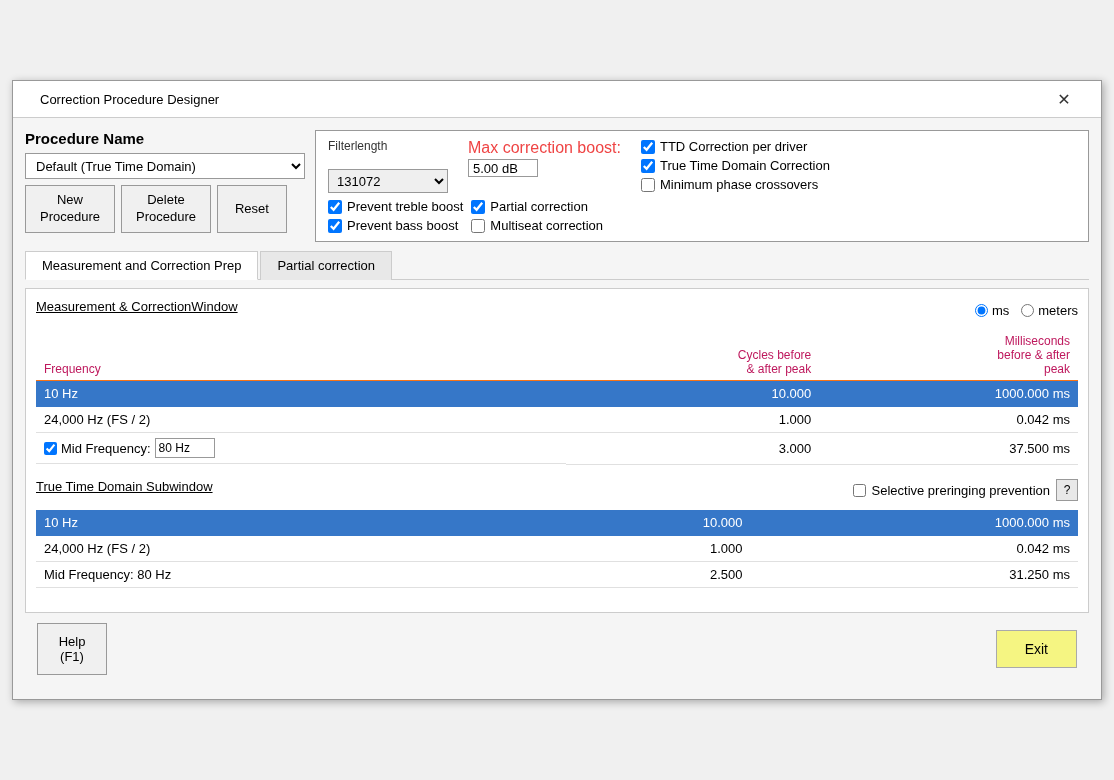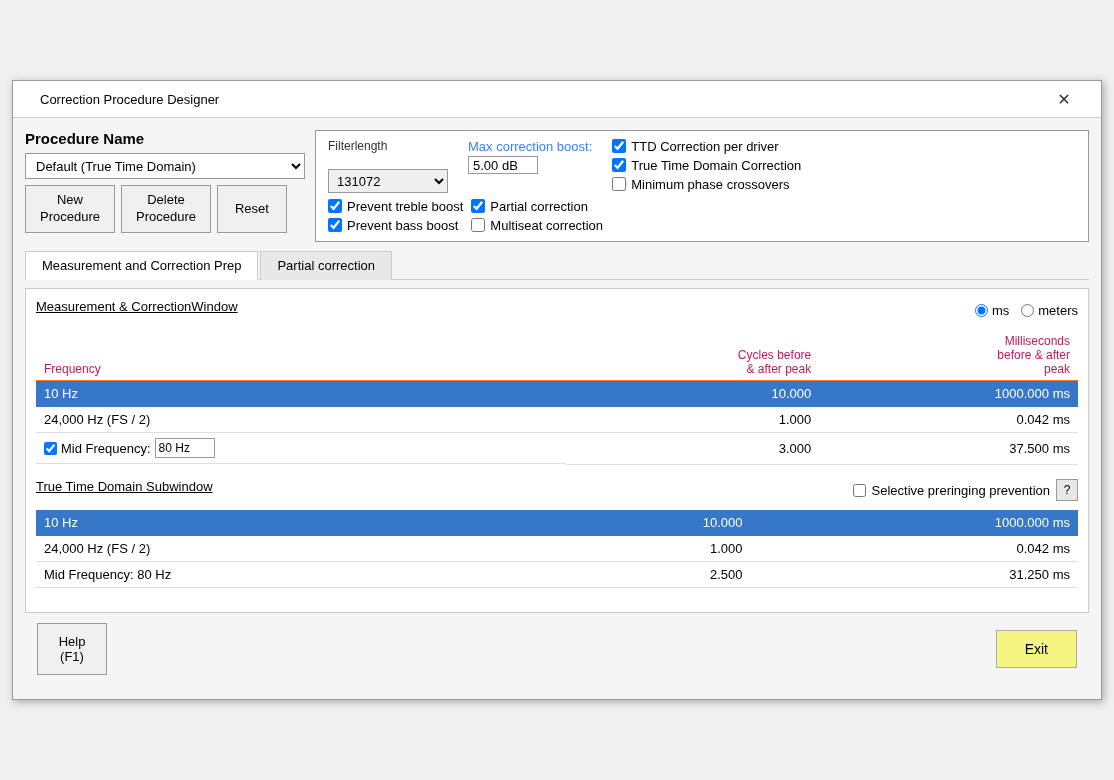--- a/index.html
+++ b/index.html
@@ -113,20 +113,21 @@
       padding: 2px 4px;
       font-size: 13px;
     }
     .checkboxes-col {
       display: flex;
       flex-direction: column;
       gap: 4px;
     }
     .checkbox-label {
       display: flex;
+      align-items: center;
       gap: 5px;
       font-size: 13px;
       cursor: pointer;
     }
     .checkbox-label input[type="checkbox"] {
       width: 14px;
       height: 14px;
     }
     .options-right-col {
       display: flex;
@@ -282,22 +283,22 @@
       gap: 20px;
       align-items: flex-start;
       margin-bottom: 6px;
     }
     .max-boost-group {
       display: flex;
       flex-direction: column;
       gap: 2px;
     }
     .max-boost-label {
-      font-size: 13px;
-      color: #3b82f6;
+      font-size: 16px;
+      color: #ef4444;
     }
   </style>
 </head>
 <body>
 
 <div class="window">
 
   <div class="title-bar">
     <span class="title-bar-title">Correction Procedure Designer</span>
     <button class="close-btn">✕</button>

